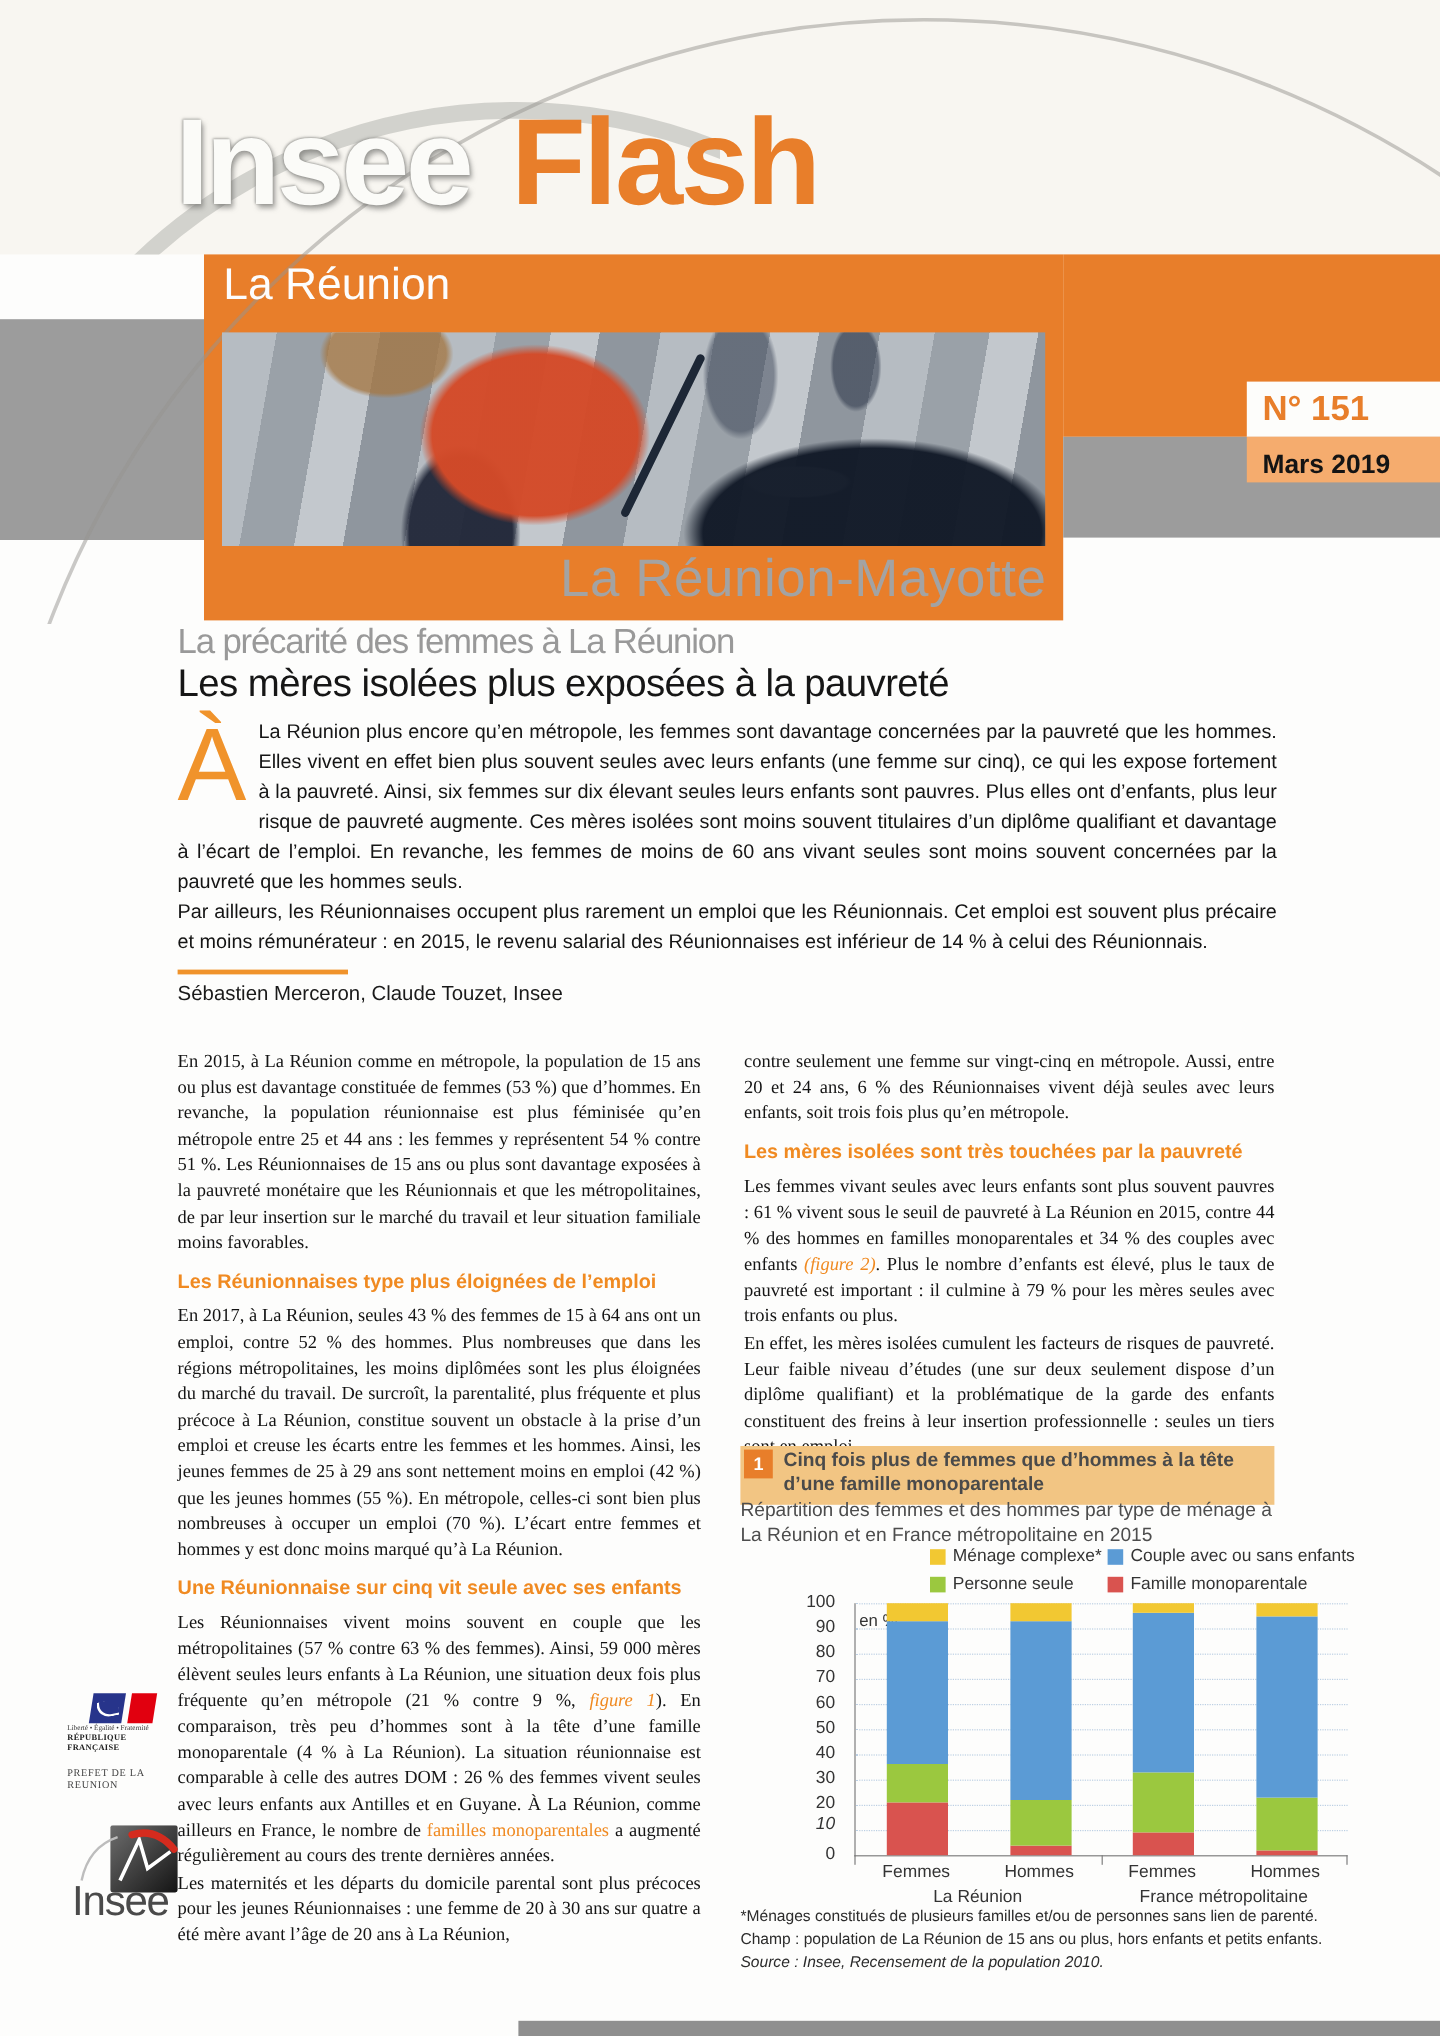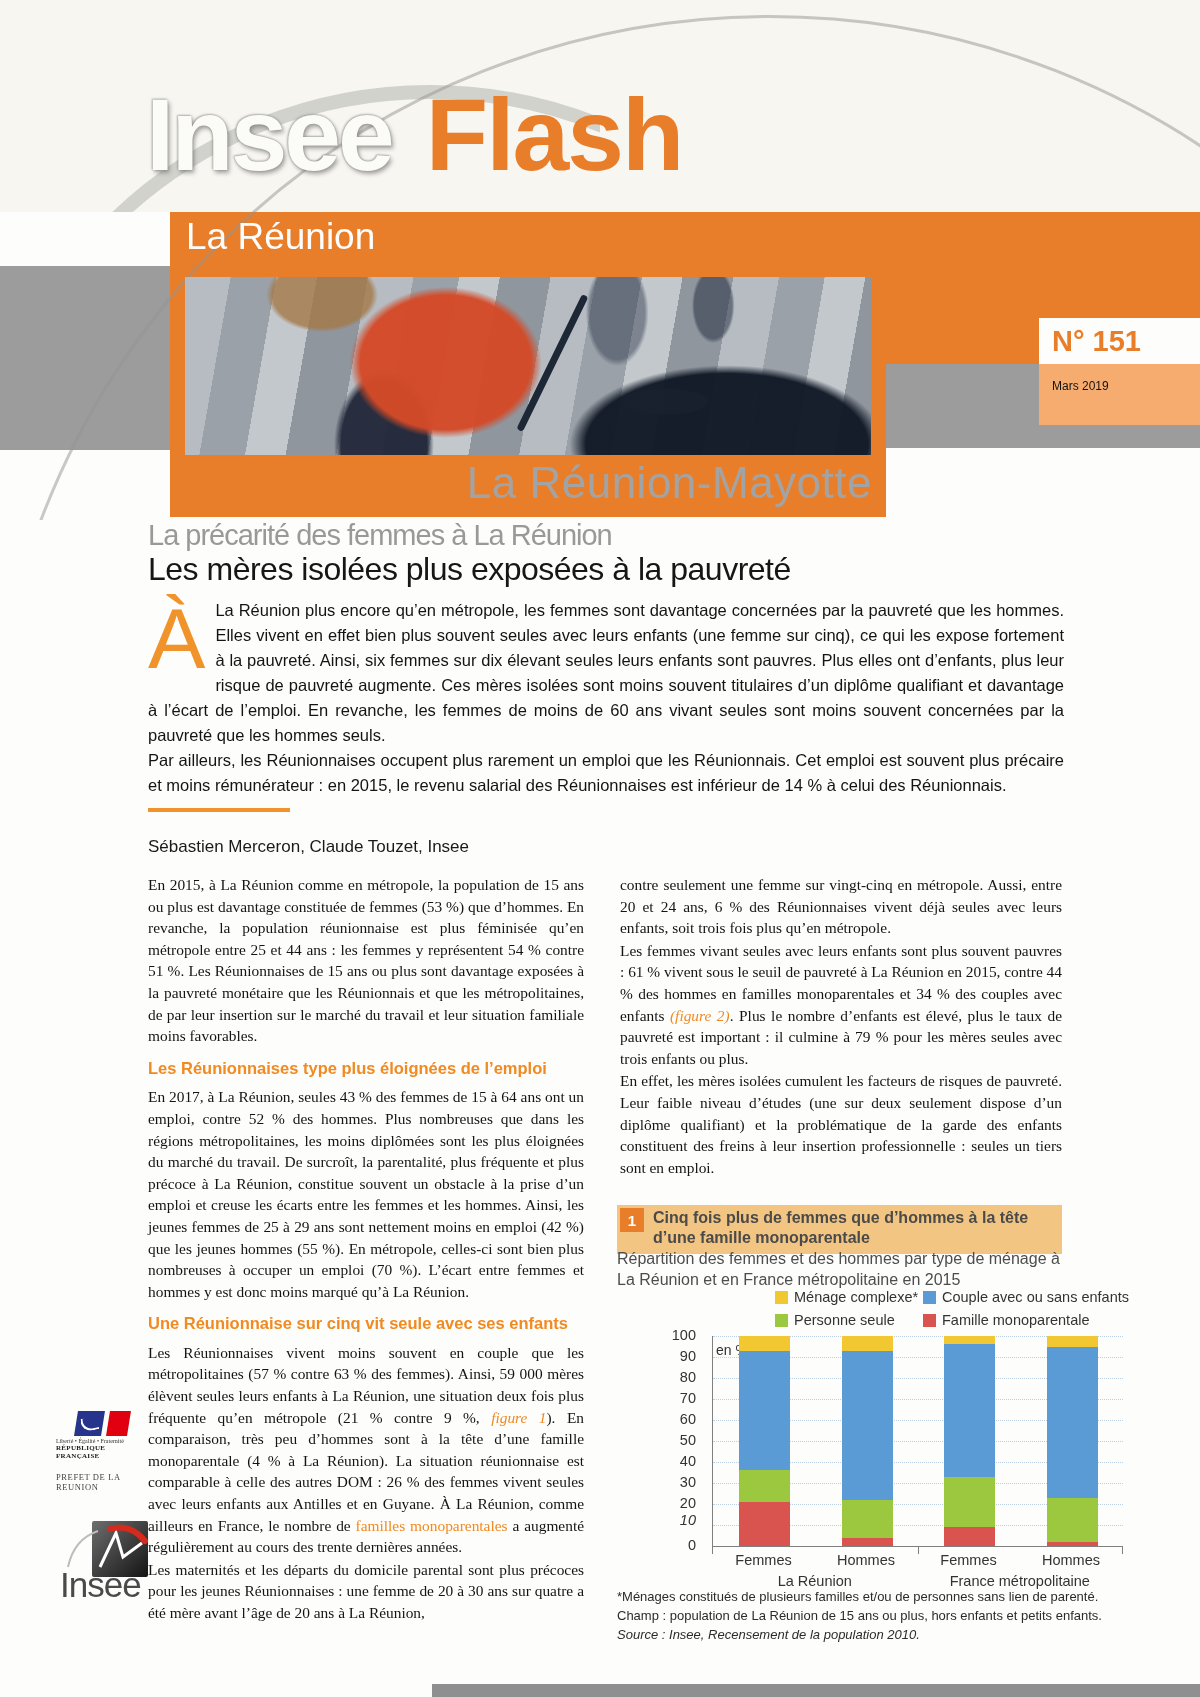--- a/index.html
+++ b/index.html
@@ -21,22 +21,22 @@
 
   .orange-main{position:absolute;left:170px;top:212px;width:716px;height:305px;background:#E87E2A;z-index:2;}
   .orange-right{position:absolute;left:886px;top:212px;width:314px;height:152px;background:#E87E2A;z-index:2;}
   .gray-left{position:absolute;left:0;top:266px;width:170px;height:184px;background:#9C9C9C;z-index:2;}
   .gray-right{position:absolute;left:886px;top:364px;width:314px;height:84px;background:#9C9C9C;z-index:2;}
   .region-label{position:absolute;left:186px;top:216px;font-size:37px;font-weight:400;color:#FDFDFD;z-index:6;}
   .region-band{position:absolute;left:300px;top:458px;width:572px;text-align:right;font-size:44px;font-weight:400;
                color:#A3A3A3;z-index:6;letter-spacing:0.5px;}
   .issue-number{position:absolute;left:1039px;top:318px;width:183px;height:46px;background:#FDFDFB;color:#E87E2A;
                 font-size:29px;font-weight:700;line-height:46px;padding-left:13px;box-sizing:border-box;z-index:6;}
-  .issue-date{position:absolute;left:1039px;top:364px;width:161px;height:61px;background:#F5AC6E;color:#141414;
-              font-size:12px;font-weight:400;line-height:45px;padding-left:13px;box-sizing:border-box;z-index:6;}
+  .issue-date{position:absolute;left:1039px;top:364px;width:161px;height:38px;background:#F5AC6E;color:#141414;
+              font-size:22px;font-weight:700;line-height:45px;padding-left:13px;box-sizing:border-box;z-index:6;}
 
   
   .photo{position:absolute;left:185px;top:277px;width:686px;height:178px;z-index:5;overflow:hidden;
     background:
       radial-gradient(90px 60px at 20% 10%, rgba(164,120,70,.8) 0 55%, transparent 62%),
       radial-gradient(50px 85px at 63% 20%, rgba(40,50,70,.45) 0 55%, transparent 63%),
       radial-gradient(34px 60px at 77% 16%, rgba(30,40,60,.5) 0 55%, transparent 63%),
       radial-gradient(150px 118px at 38% 48%, rgba(212,74,40,.97) 0 57%, rgba(212,74,40,0) 64%),
       radial-gradient(78px 115px at 29% 94%, rgba(28,34,52,.92) 0 55%, transparent 64%),
       radial-gradient(235px 118px at 79% 94%, rgba(16,24,38,.96) 0 60%, transparent 67%),
@@ -47,21 +47,21 @@
 
   
   .kicker{position:absolute;left:148px;top:519px;font-size:29px;letter-spacing:-1px;color:#999;z-index:6;}
   .title{position:absolute;left:148px;top:551px;margin:0;font-size:32px;font-weight:500;letter-spacing:-0.5px;
          color:#161616;z-index:6;}
   .intro{position:absolute;left:148px;top:598px;width:916px;font-size:16.5px;line-height:25px;color:#141414;
          text-align:justify;z-index:6;}
   .intro p{margin:0;}
   .dropcap{float:left;font-size:86px;line-height:72px;color:#F0932B;font-weight:400;margin:4px 10px 0 0;}
   .author-rule{width:142px;height:4px;background:#F0932B;margin-top:10px;}
-  .authors{margin-top:22px;font-size:17px;color:#1a1a1a;}
+  .authors{margin-top:3px;font-size:17px;color:#1a1a1a;}
 
   
   .col{position:absolute;top:874px;font-family:"Liberation Serif",serif;font-size:15.4px;line-height:21.6px;
        color:#141414;text-align:justify;z-index:6;}
   .col-left{left:148px;width:436px;}
   .col-right{left:620px;width:442px;}
   .col p{margin:0 0 1px 0;}
   .orange-h{font-family:"Liberation Sans",sans-serif;font-size:16.5px;font-weight:700;color:#F08A21;
             margin:11px 0 7px 0;text-align:left;}
   .link{color:#F08A21;text-decoration:none;cursor:pointer;}
@@ -156,20 +156,21 @@
     <p>En 2015, à La Réunion comme en métropole, la population de 15 ans ou plus est davantage constituée de femmes (53 %) que d’hommes. En revanche, la population réunionnaise est plus féminisée qu’en métropole entre 25 et 44 ans : les femmes y représentent 54 % contre 51 %. Les Réunionnaises de 15 ans ou plus sont davantage exposées à la pauvreté monétaire que les Réunionnais et que les métropolitaines, de par leur insertion sur le marché du travail et leur situation familiale moins favorables.</p>
     <h2 class="orange-h">Les Réunionnaises type plus éloignées de l’emploi</h2>
     <p>En 2017, à La Réunion, seules 43 % des femmes de 15 à 64 ans ont un emploi, contre 52 % des hommes. Plus nombreuses que dans les régions métropolitaines, les moins diplômées sont les plus éloignées du marché du travail. De surcroît, la parentalité, plus fréquente et plus précoce à La Réunion, constitue souvent un obstacle à la prise d’un emploi et creuse les écarts entre les femmes et les hommes. Ainsi, les jeunes femmes de 25 à 29 ans sont nettement moins en emploi (42 %) que les jeunes hommes (55 %). En métropole, celles-ci sont bien plus nombreuses à occuper un emploi (70 %). L’écart entre femmes et hommes y est donc moins marqué qu’à La Réunion.</p>
     <h2 class="orange-h">Une Réunionnaise sur cinq vit seule avec ses enfants</h2>
     <p><span>Les Réunionnaises vivent moins souvent en couple que les métropolitaines (57 % contre 63 % des femmes). Ainsi, 59 000 mères élèvent seules leurs enfants à La Réunion, une situation deux fois plus fréquente qu’en métropole (21 % contre 9 %, </span><a class="link italic">figure 1</a><span>). En comparaison, très peu d’hommes sont à la tête d’une famille monoparentale (4 % à La Réunion). La situation réunionnaise est comparable à celle des autres DOM : 26 % des femmes vivent seules avec leurs enfants aux Antilles et en Guyane. À La Réunion, comme ailleurs en France, le nombre de </span><a class="link">familles monoparentales</a><span> a augmenté régulièrement au cours des trente dernières années.</span></p>
     <p>Les maternités et les départs du domicile parental sont plus précoces pour les jeunes Réunionnaises : une femme de 20 à 30 ans sur quatre a été mère avant l’âge de 20 ans à La Réunion,</p>
   </div>
 
   <div class="col col-right">
     <p>contre seulement une femme sur vingt-cinq en métropole. Aussi, entre 20 et 24 ans, 6 % des Réunionnaises vivent déjà seules avec leurs enfants, soit trois fois plus qu’en métropole.</p>
+    <h2 class="orange-h">Les mères isolées sont très touchées par la pauvreté</h2>
     <p><span>Les femmes vivant seules avec leurs enfants sont plus souvent pauvres : 61 % vivent sous le seuil de pauvreté à La Réunion en 2015, contre 44 % des hommes en familles monoparentales et 34 % des couples avec enfants </span><a class="link italic">(figure 2)</a><span>. Plus le nombre d’enfants est élevé, plus le taux de pauvreté est important : il culmine à 79 % pour les mères seules avec trois enfants ou plus.</span></p>
     <p>En effet, les mères isolées cumulent les facteurs de risques de pauvreté. Leur faible niveau d’études (une sur deux seulement dispose d’un diplôme qualifiant) et la problématique de la garde des enfants constituent des freins à leur insertion professionnelle : seules un tiers sont en emploi.</p>
   </div>
 
   <div class="figure">
     <div class="fig-band">
       <div class="fig-num">1</div>
       <div class="fig-title">Cinq fois plus de femmes que d’hommes à la tête d’une famille monoparentale</div>
     </div>
     <div class="fig-subtitle">Répartition des femmes et des hommes par type de ménage à La Réunion et en France métropolitaine en 2015</div>

